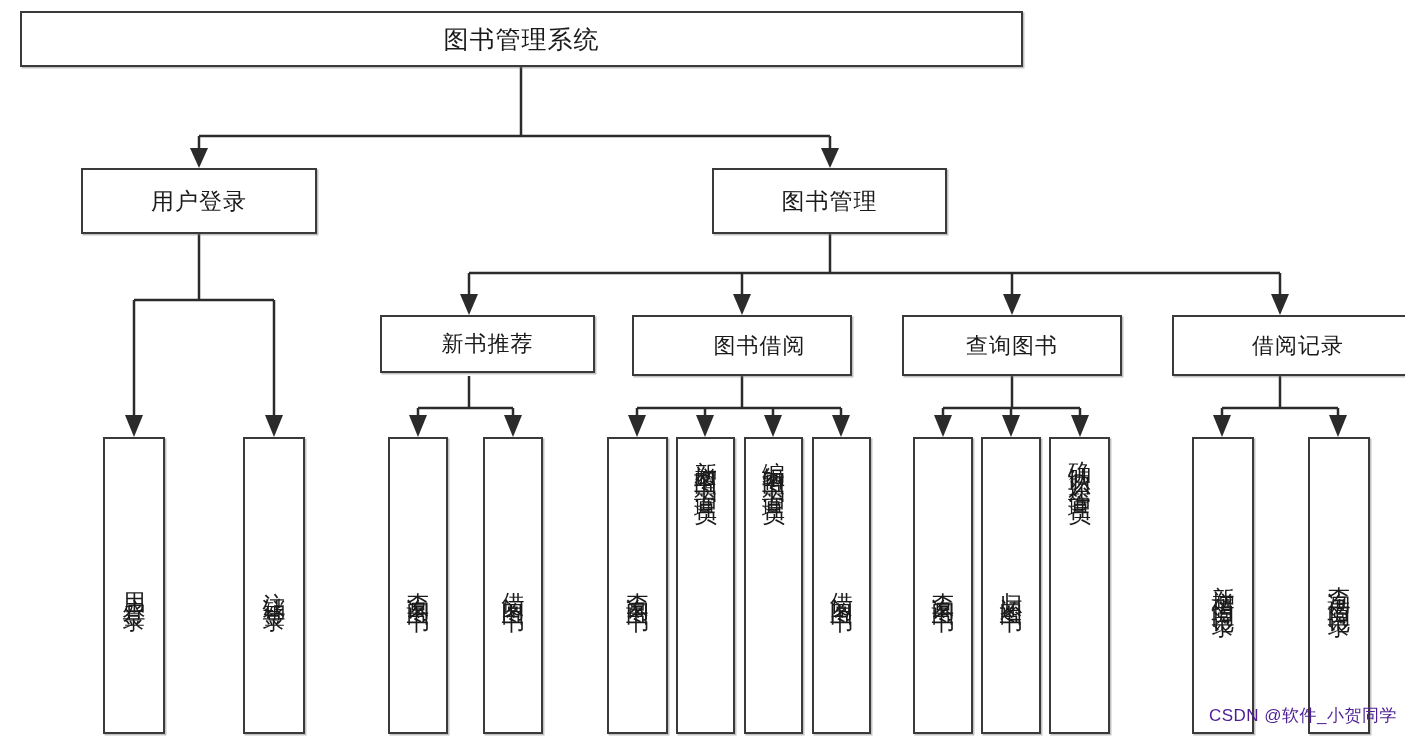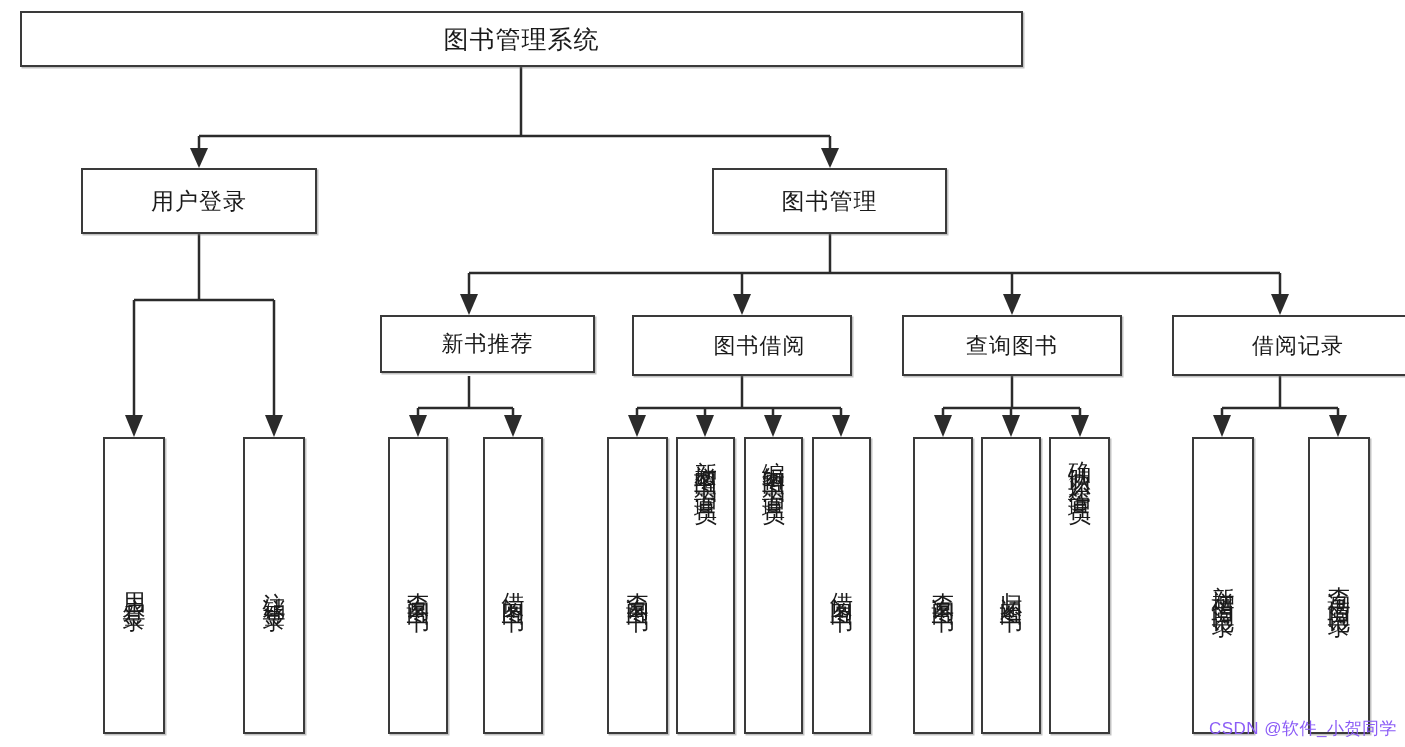--- a/index.html
+++ b/index.html
@@ -69,23 +69,23 @@
     stroke: #2b2b2b;
     stroke-width: 2.5;
     fill: none;
   }
   .arrowhead {
     fill: #2b2b2b;
   }
   .watermark {
     position: absolute;
     right: 8px;
-    bottom: 7px;
+    bottom: 20px;
     font-size: 17px;
-    color: #8b5cf6;
+    color: #4c1d95;
     letter-spacing: 0.5px;
     white-space: nowrap;
   }
 </style>
 </head>
 <body>
 
 <div id="canvas">
 
   <svg class="wires" viewBox="0 0 1405 747">

